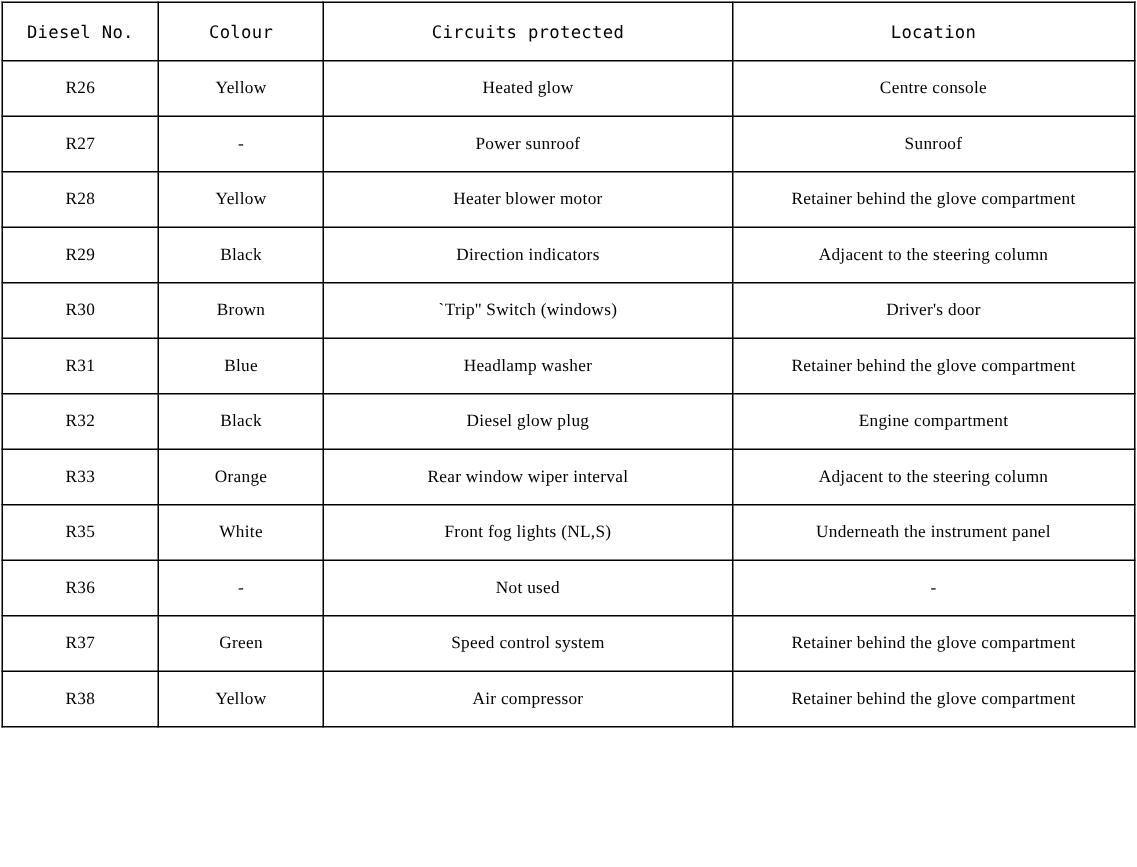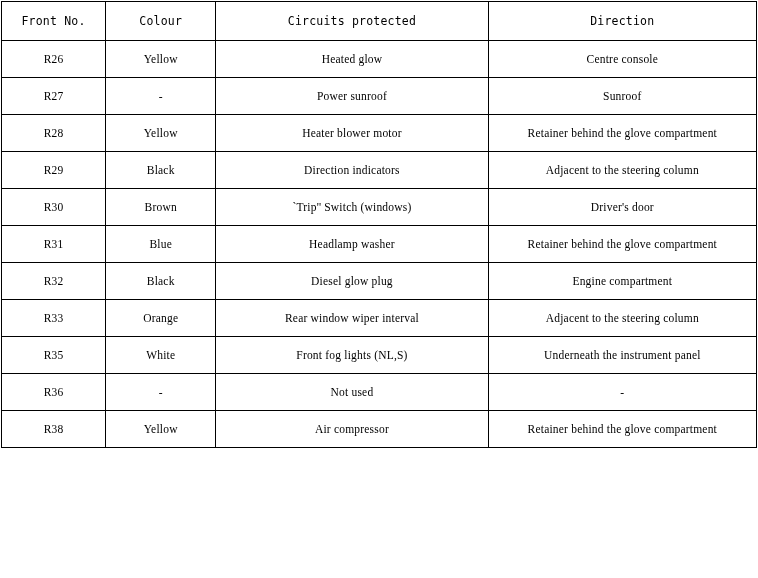--- a/index.html
+++ b/index.html
@@ -53,24 +53,24 @@
 
 <table id="relay-table">
   <colgroup>
     <col class="c-relay">
     <col class="c-colour">
     <col class="c-circuits">
     <col class="c-location">
   </colgroup>
   <thead>
     <tr>
-      <td>Front No.</td>
+      <td>Diesel No.</td>
       <td>Colour</td>
       <td>Circuits protected</td>
-      <td>Direction</td>
+      <td>Location</td>
     </tr>
   </thead>
   <tbody>
     <tr>
       <td>R26</td>
       <td>Yellow</td>
       <td>Heated glow</td>
       <td>
           <span class="wrap-cell">Centre console</span>
         </td>
@@ -141,20 +141,28 @@
     </tr>
     <tr>
       <td>R36</td>
       <td>-</td>
       <td>Not used</td>
       <td>
           <span class="wrap-cell">-</span>
         </td>
     </tr>
     <tr>
+      <td>R37</td>
+      <td>Green</td>
+      <td>Speed control system</td>
+      <td>
+          <span class="wrap-cell">Retainer behind the glove compartment</span>
+        </td>
+    </tr>
+    <tr>
       <td>R38</td>
       <td>Yellow</td>
       <td>Air compressor</td>
       <td>
           <span class="wrap-cell">Retainer behind the glove compartment</span>
         </td>
     </tr>
   </tbody>
 </table>
 

